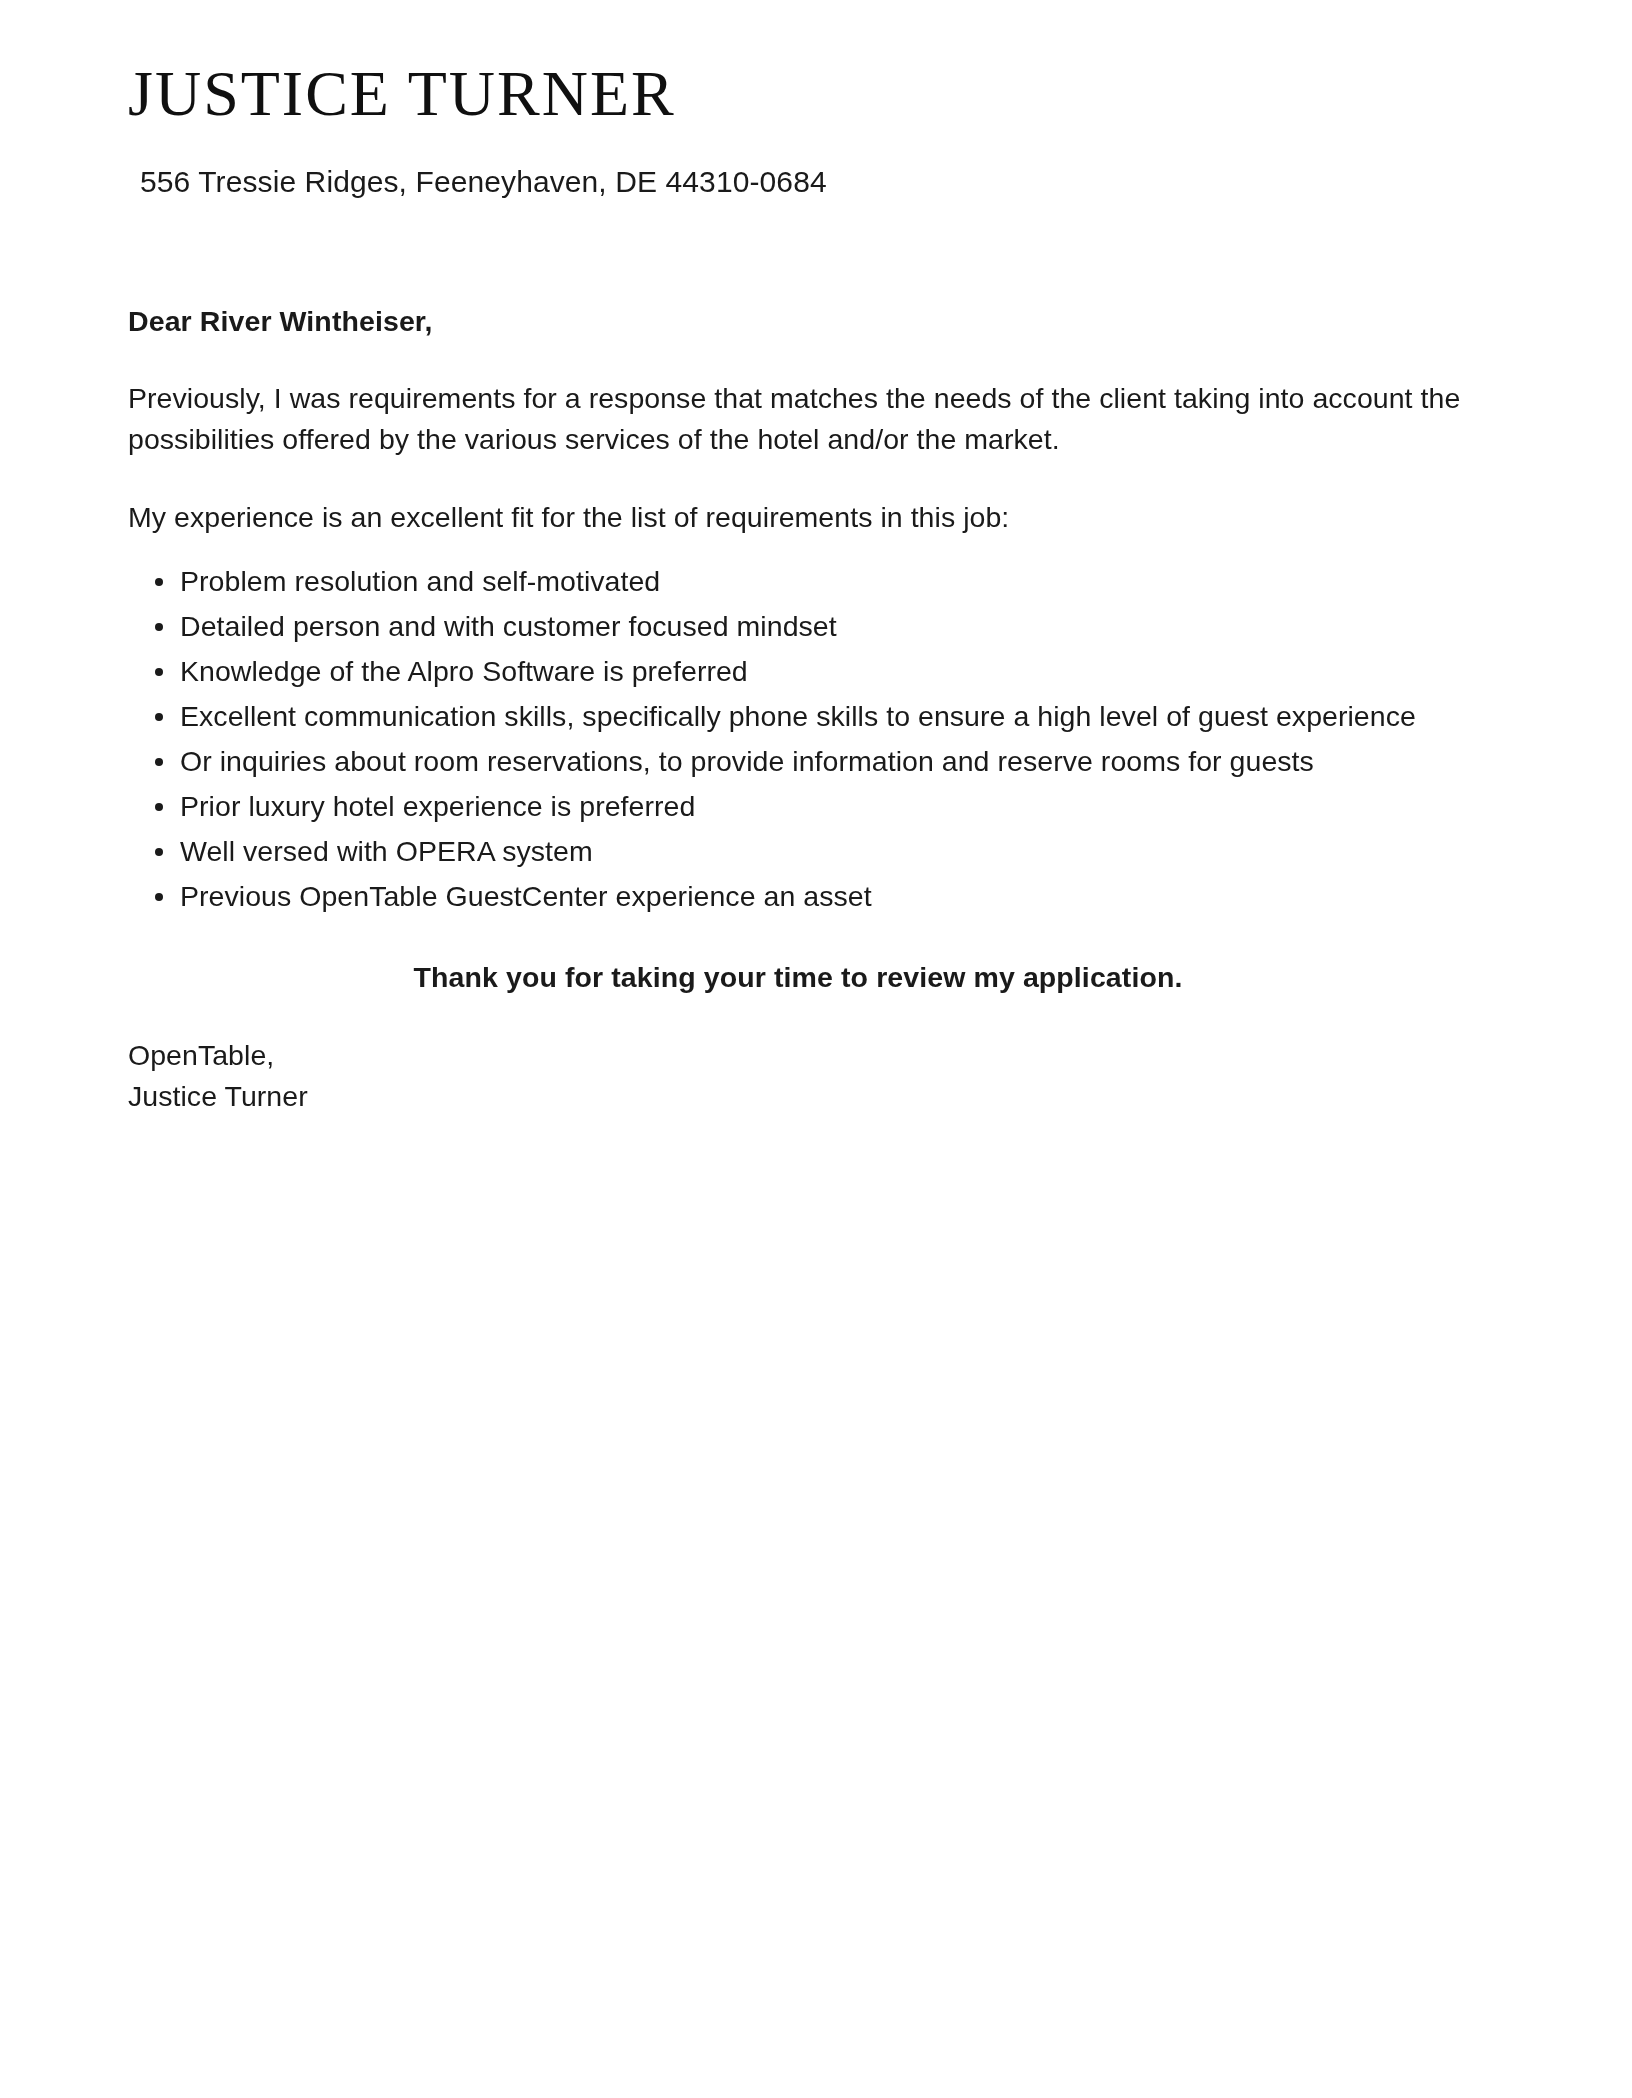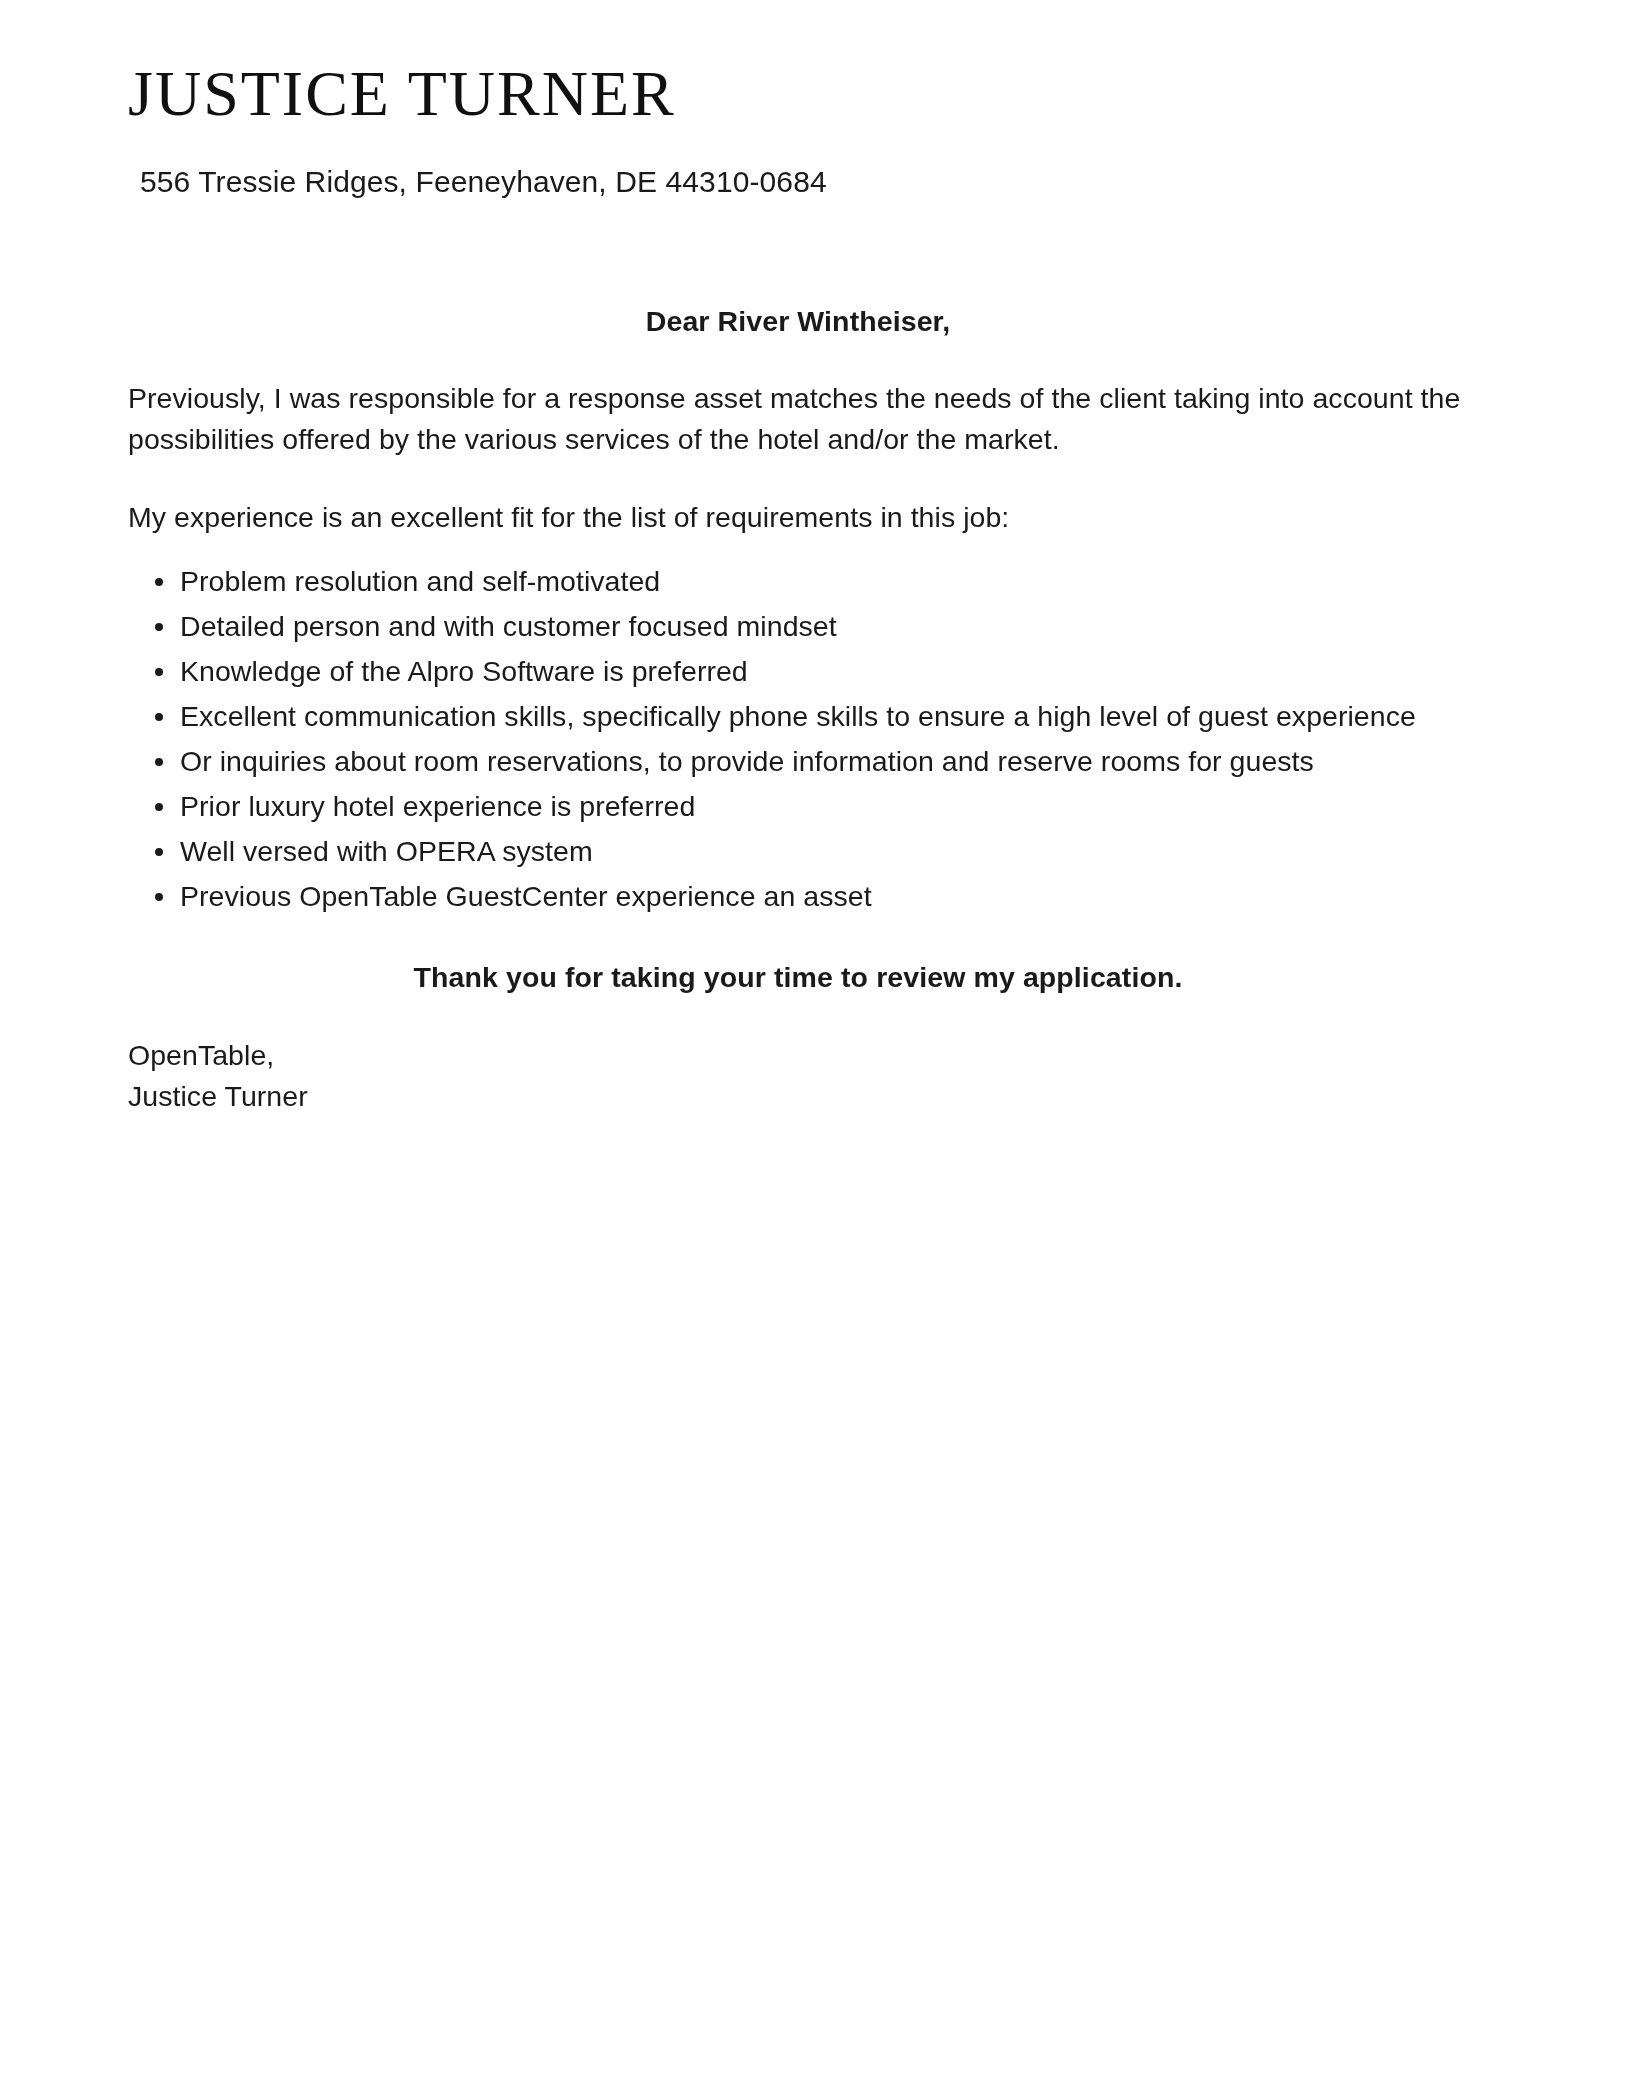--- a/index.html
+++ b/index.html
@@ -58,21 +58,20 @@
     font-size: 28.5px;
     line-height: 41px;
     color: #1a1a1a;
   }
   .salutation {
     font-weight: 700;
     font-size: 28.5px;
     line-height: 41px;
     margin: 0 0 36px 0;
     letter-spacing: 0.1px;
-    text-align: center;
   }
   .para {
     margin: 0 0 37px 0;
     font-weight: 400;
     letter-spacing: 0.05px;
   }
   .para.intro-to-list {
     margin-bottom: 23px;
   }
 
@@ -123,21 +122,21 @@
     <header class="letterhead">
       <h1 class="name-heading">JUSTICE TURNER</h1>
       <p class="address-line">556 Tressie Ridges, Feeneyhaven, DE 44310-0684</p>
     </header>
 
     <section class="letter-body">
 
       <p class="salutation">Dear River Wintheiser,</p>
 
 
-      <p class="para">Previously, I was responsible for a response asset matches the needs of the client taking into account the possibilities offered by the various services of the hotel and/or the market.</p>
+      <p class="para">Previously, I was requirements for a response that matches the needs of the client taking into account the possibilities offered by the various services of the hotel and/or the market.</p>
 
       <p class="para intro-to-list">My experience is an excellent fit for the list of requirements in this job:</p>
 
       <ul class="req-list">
         <li class="req-item">
           <span class="bullet-dot"></span>
           <span>Problem resolution and self-motivated</span>
         </li>
         <li class="req-item">
           <span class="bullet-dot"></span>

